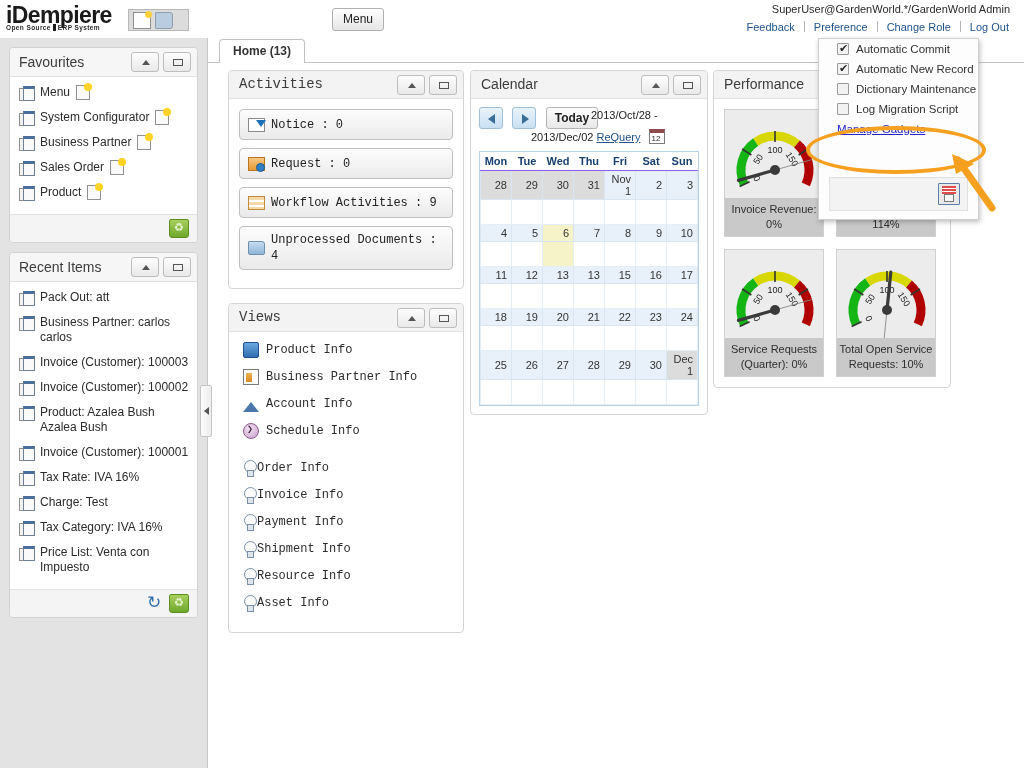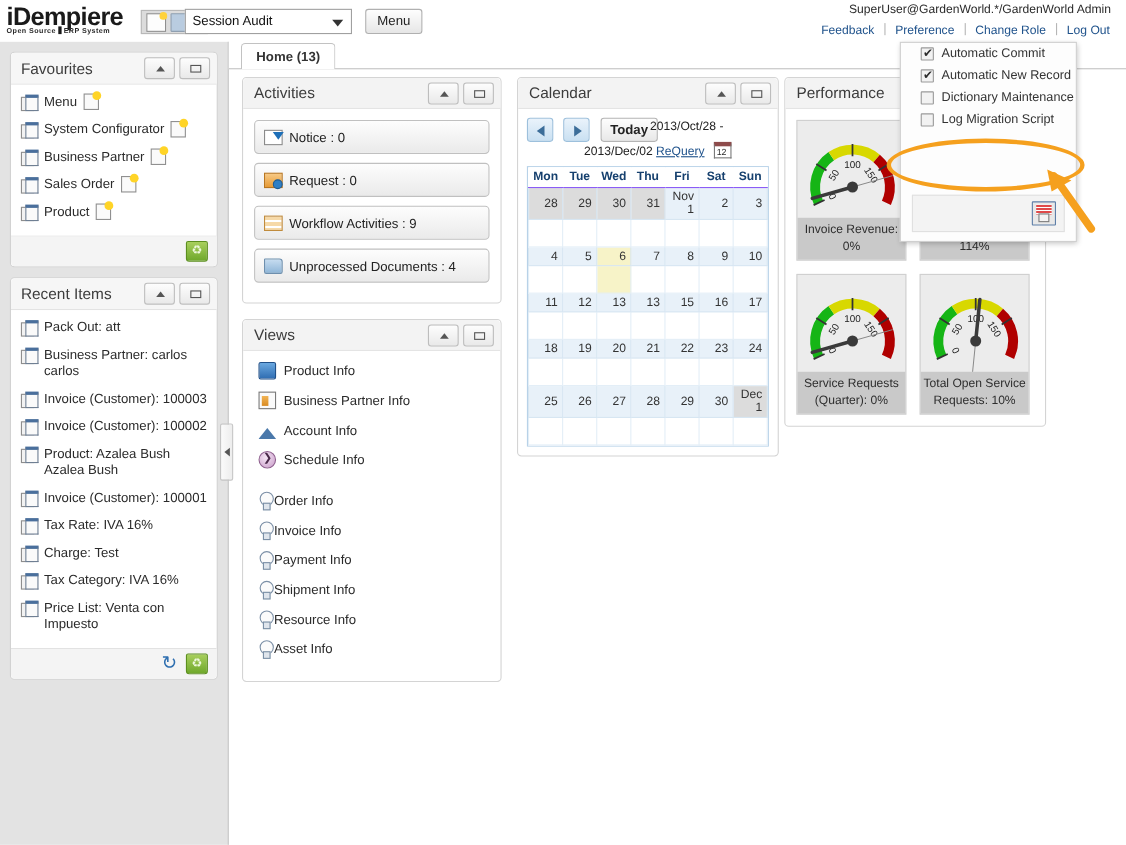--- a/index.html
+++ b/index.html
@@ -88,21 +88,21 @@
 
   
   #tabstrip { position:absolute; left:208px; top:38px; width:816px; height:25px; background:#fff;
               border-bottom:1px solid #c2c2c2; }
   #tab-home { position:absolute; left:11px; top:1px; height:24px; padding:0 13px; line-height:23px;
               font-size:12px; font-weight:bold; color:#333; background:#fff;
               border:1px solid #c2c2c2; border-bottom:none; border-radius:4px 4px 0 0; }
 
   
   .col { position:absolute; top:70px; }
-  #col1 { left:220px; width:236px; }
+  #col1 { left:228px; width:236px;font-family:Liberation Mono, monospace; }
   #col2 { left:470px; width:238px; }
   #col3 { left:713px; width:238px; }
 
   .gpanel { background:#fff; border:1px solid #d4d4d4; border-radius:4px; margin-bottom:14px; }
   .gpanel-hd { height:28px; background:#f3f3f3; border-bottom:1px solid #e2e2e2;
                border-radius:4px 4px 0 0; position:relative; }
   .gpanel-hd .ttl { position:absolute; left:10px; top:5px; font-size:14px; color:#3c3c3c; }
   .gbody { padding:10px; }
 
   .act-btn { width:100%; min-height:31px; margin-bottom:8px; border:1px solid #c0c0c0; border-radius:4px;
@@ -209,24 +209,20 @@
     <div class="tagline">
       <span>Open Source</span><span class="bar"></span><span>ERP System</span>
     </div>
   </div>
 
   <div class="doc-btns">
     <div class="doc-ic doc-new"></div>
     <div class="doc-ic doc-open"></div>
   </div>
 
-  <div id="combo">
-    <span class="cv">Session Audit</span>
-    <span class="arw"></span>
-  </div>
 
   <div id="menu-btn">Menu</div>
 
   <div id="userline">SuperUser@GardenWorld.*/GardenWorld Admin</div>
 
   <div id="navlinks">
     <span class="lk">Feedback</span><span class="sep"></span><span class="lk">Preference</span><span class="sep"></span><span class="lk">Change Role</span><span class="sep"></span><span class="lk">Log Out</span>
   </div>
 </div>
 
@@ -680,20 +676,23 @@
     <span>Automatic New Record</span>
   </div>
   <div class="pop-item">
     <span class="pop-cb"></span>
     <span>Dictionary Maintenance</span>
   </div>
   <div class="pop-item">
     <span class="pop-cb"></span>
     <span>Log Migration Script</span>
   </div>
+  <div class="pop-link">
+    <a href="#">Manage Gadgets</a>
+  </div>
   <div class="pop-ft">
     <span class="ic-save">
         <span class="top"></span>
         <span class="bot"></span>
       </span>
   </div>
 </div>
 
 <div id="hl"></div>
 <svg id="hl-arrow" viewBox="0 0 70 62">

